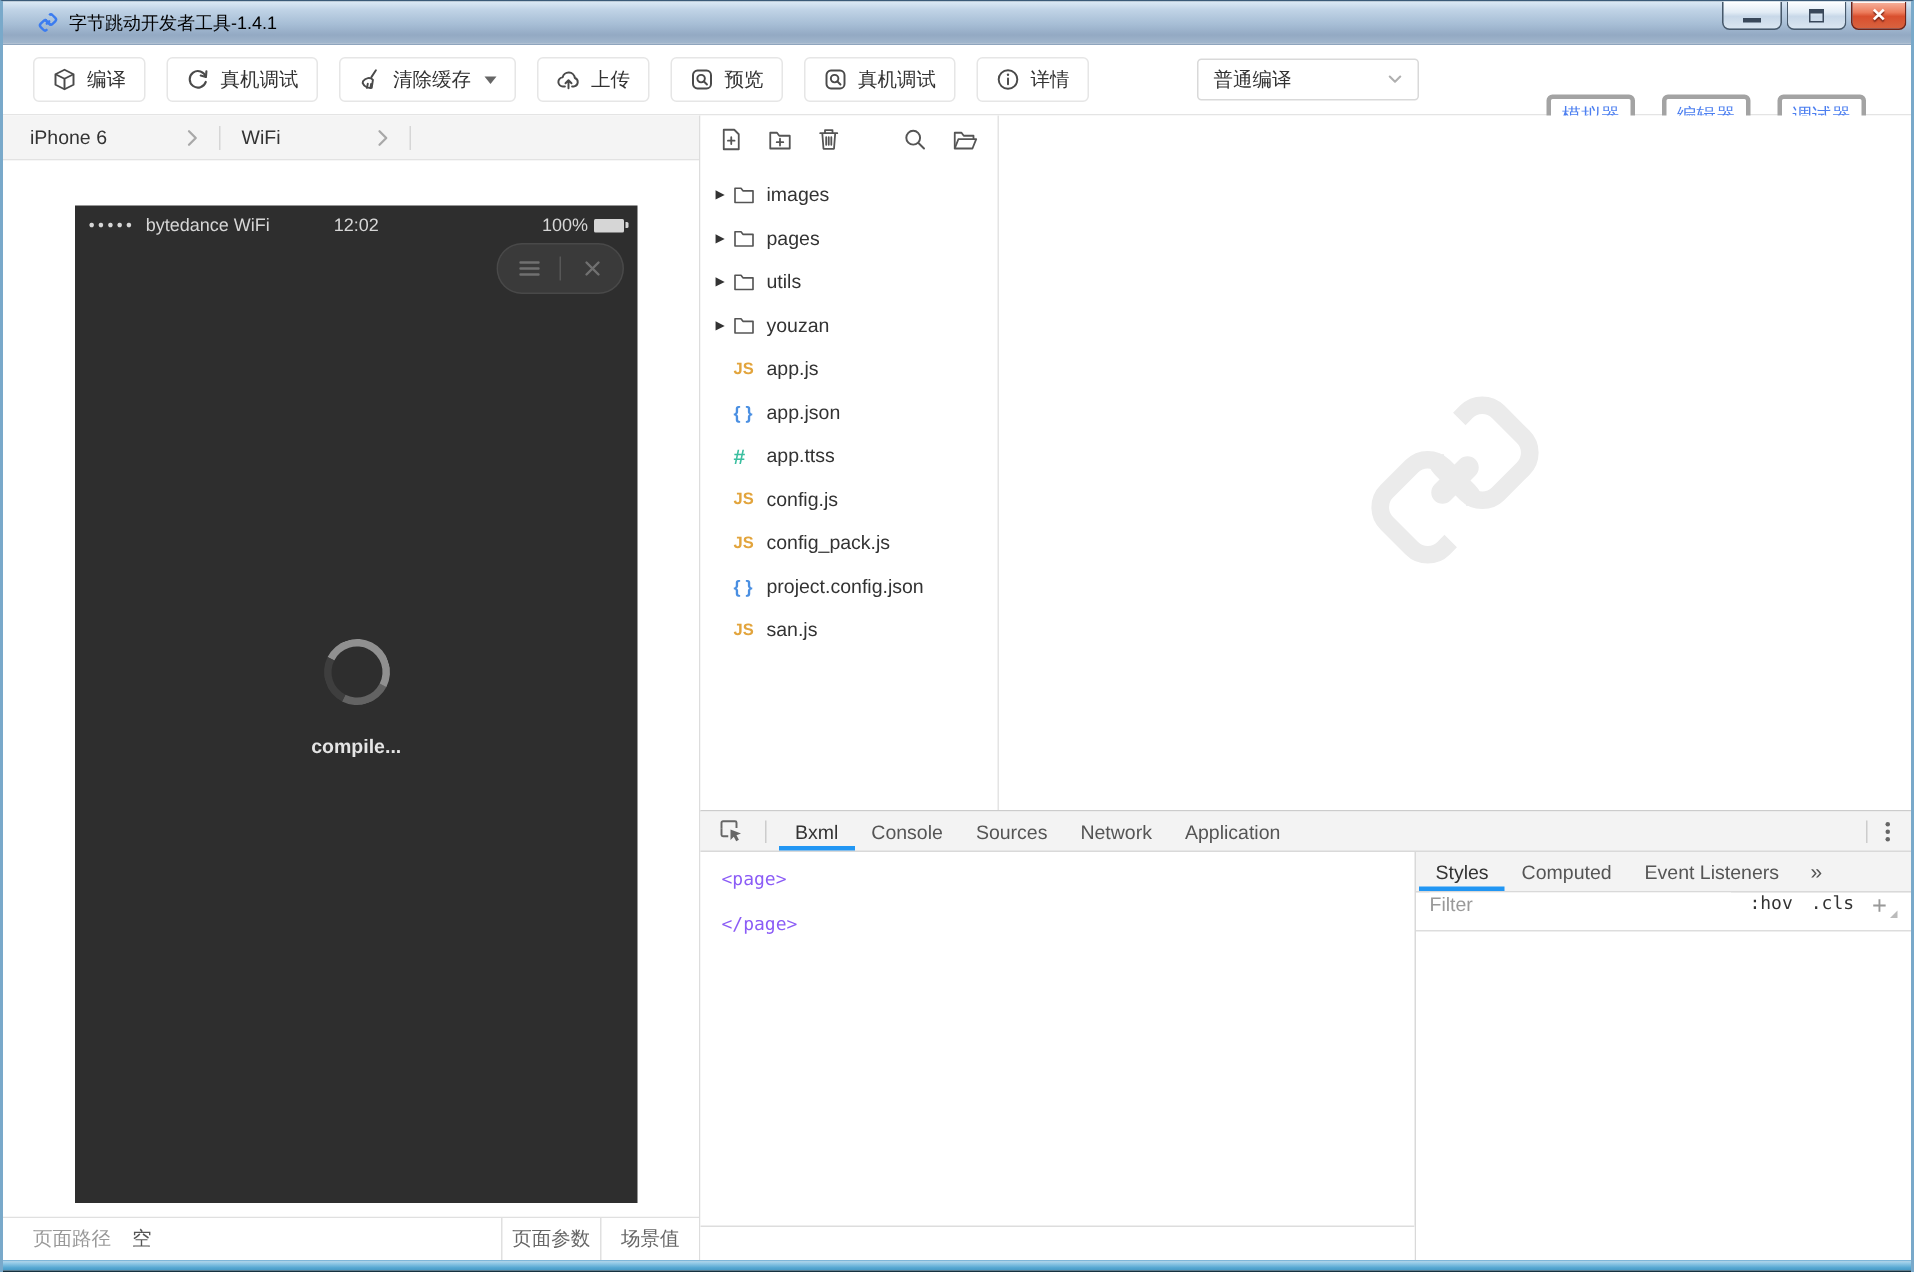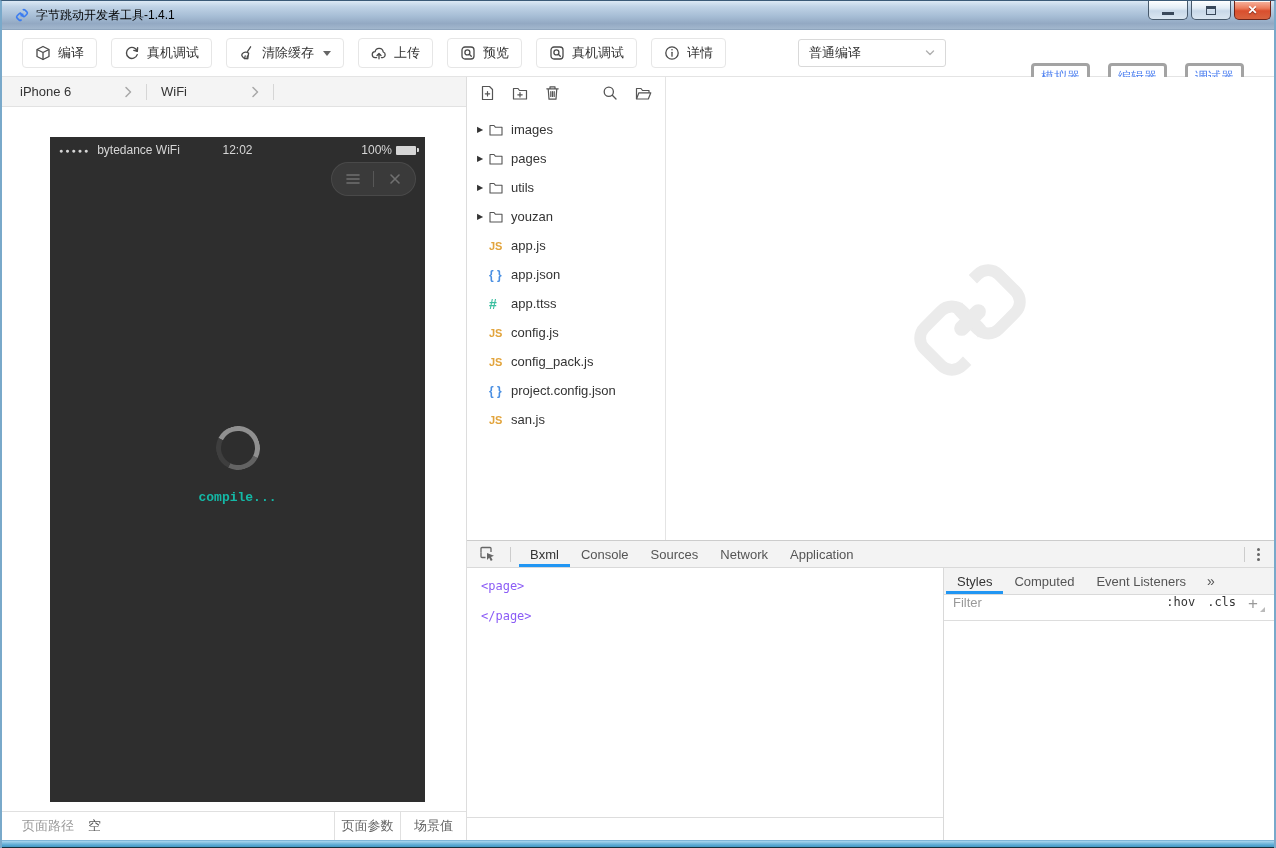--- a/index.html
+++ b/index.html
@@ -1,21 +1,21 @@
 <!DOCTYPE html>
 <html><head>
 <meta charset="utf-8">
 <style>
   * { margin:0; padding:0; box-sizing:border-box; }
   html,body { width:1276px; height:848px; background:#fff; font-family:"Liberation Sans", sans-serif; overflow:hidden; }
   .window { width:1276px; height:848px; display:flex; flex-direction:column;
             border-top:1px solid #3b5a77; border-left:2px solid #79a9ca; border-right:2px solid #79a9ca; background:#fff; }
 
   
-  .titlebar { height:29px; flex:0 0 29px; position:relative; display:flex; align-items:center; padding-left:12px; gap:6px;
+  .titlebar { height:29px; flex:0 0 29px; position:relative; display:flex; align-items:center; padding-left:22px; gap:6px;
               background:linear-gradient(180deg,#dce9f5 0%,#c0d3e6 20%,#a6bdd5 55%,#93a9c3 80%,#a2b7cd 100%);
               border-bottom:1px solid #8fa5bd; }
   .title-text { font-size:12px; color:#000; }
   .win-controls { position:absolute; top:0; right:3px; display:flex; gap:3px; }
   .ctrl { height:19px; border:1px solid #47596b; border-top:none; border-radius:0 0 5px 5px;
           background:linear-gradient(#fdfeff,#e2ecf5 40%,#c8d8e8 55%,#dae6f1);
           box-shadow:inset 0 1px 0 rgba(255,255,255,.9); display:flex; align-items:center; justify-content:center; }
   .ctrl.min { width:40px; } .ctrl.max { width:40px; } 
   .ctrl.close { width:37px; background:linear-gradient(#f7b5a1,#ec7c5c 40%,#d94f2e 55%,#d8633f); border-color:#6e251a; }
   .glyph-min { width:12px; height:3px; background:#39485a; margin-top:7px; }
@@ -55,21 +55,21 @@
   .battery { width:20px; height:9px; background:#d6d6d6; border-radius:1px; position:relative; }
   .battery::after { content:''; position:absolute; right:-3px; top:2.5px; width:2px; height:4px; background:#d6d6d6; border-radius:0 1px 1px 0; }
   .capsule { position:absolute; top:25px; right:9px; width:85px; height:34px; border-radius:17px;
              background:rgba(255,255,255,0.06); border:1px solid rgba(255,255,255,0.08);
              display:flex; align-items:center; }
   .cap-half { flex:1; display:flex; align-items:center; justify-content:center; }
   .cap-div { width:1px; height:16px; background:rgba(255,255,255,0.15); }
   .loading-box { position:absolute; top:289px; left:0; right:0; display:flex; flex-direction:column; align-items:center; }
   .spinner { width:44px; height:44px; border-radius:50%; border:5px solid #909090;
              border-left-color:#3e3e3e; border-bottom-color:#636363; transform:rotate(-18deg); }
-  .loading-text { margin-top:20px; color:#14b8a6; font-size:13px; font-weight:bold;font-family:Liberation Mono, monospace; }
+  .loading-text { margin-top:20px; color:#e5e5e5; font-size:13px; font-weight:bold; }
   .sim-footer { height:29px; flex:0 0 29px; border-top:1px solid #e0e0e0; display:flex; align-items:stretch; font-size:13px; background:#fff; }
   .path-cell { flex:1; display:flex; align-items:center; padding-left:20px; color:#999; }
   .path-val { color:#555; margin-left:14px; }
   .footer-cell { width:66px; border-left:1px solid #e0e0e0; display:flex; align-items:center; justify-content:center; color:#666; }
 
   
   .right-panel { flex:1; display:flex; flex-direction:column; min-width:0; }
   .upper { height:463px; flex:0 0 463px; display:flex; min-width:0; }
 
   .file-tree { width:199px; flex:0 0 199px; border-right:1px solid #e4e4e4; background:#fff; }

